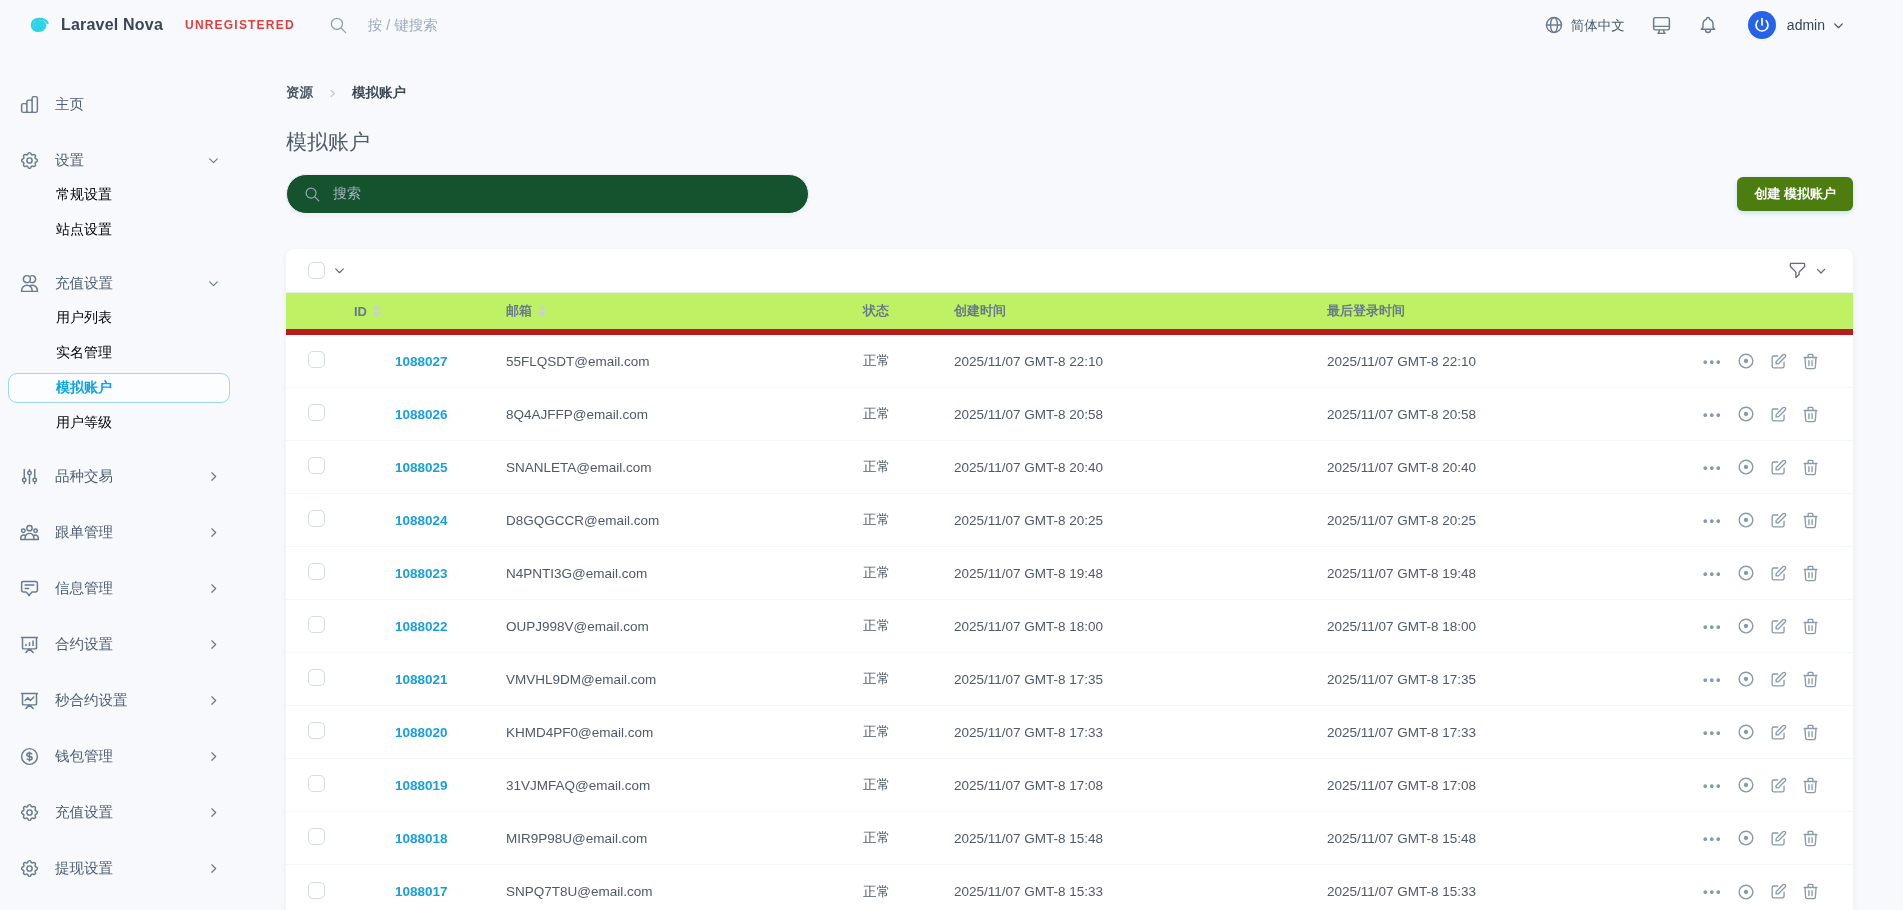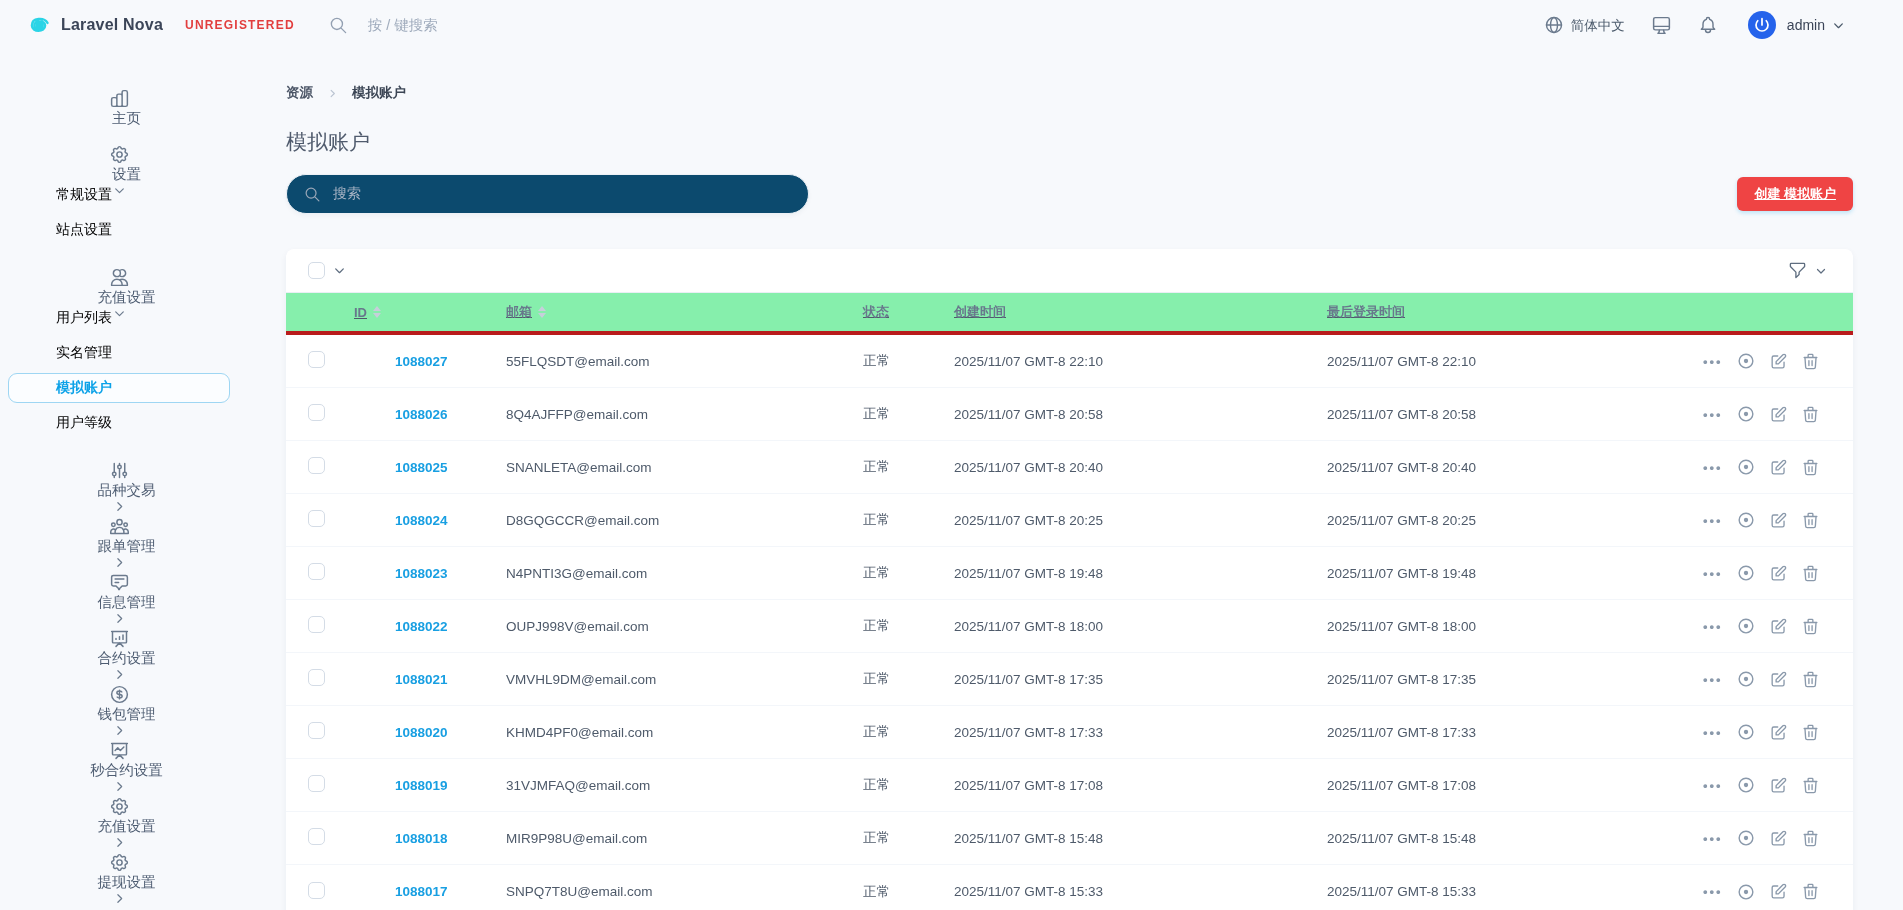--- a/index.html
+++ b/index.html
@@ -19,48 +19,48 @@
   .header-right { margin-left:auto; display:flex; align-items:center; }
   .locale { display:flex; align-items:flex-end; gap:7px; font-size:13.5px; color:#4b5a6b; cursor:pointer; }
   .hbtn { margin-left:26px; cursor:pointer; }
   .user-menu { display:flex; align-items:center; margin-left:30px; cursor:pointer; }
   .avatar { width:28px; height:28px; border-radius:50%; background:#2563eb; display:flex; align-items:center; justify-content:center; }
   .user-name { font-size:14px; color:#3b4558; margin:0 7px 0 11px; }
 
   
   .layout { display:flex; align-items:flex-start; }
   .sidebar { width:236px; flex:0 0 236px; padding-top:38px; }
-  .nav-item { height:32px; display:flex; align-items:center; margin:0 6px 24px 8px; padding:0 10px; cursor:pointer;flex-direction:column; }
+  .nav-item { height:32px; display:flex; align-items:center; margin:0 6px 24px 8px; padding:0 10px; cursor:pointer; }
   .nav-item.has-children { margin-bottom:4px; }
   .nav-icon { width:22px; display:flex; justify-content:center; }
   .nav-label { font-size:14.5px; color:#4e5d72; margin-left:15px; flex:1; }
   .nav-caret { color:#7b8aa0; }
   .nav-children { margin:0 6px 22px 8px; }
   .nav-child { height:30px; display:flex; align-items:center; padding-left:47px; margin-bottom:5px; font-size:14px; color:#000000; cursor:pointer; border:1.5px solid transparent; border-radius:9px; }
   .nav-child.active { color:#0ca2e8; font-weight:700; border-color:#9ed6f3; background:#fbfdff; }
 
   
   .main { flex:1; padding:0 50px; }
   .breadcrumb { margin-top:34px; display:flex; align-items:center; gap:14px; font-size:13.5px; color:#4c5667; }
   .breadcrumb .crumb-root { cursor:pointer; font-weight:700; }
   .breadcrumb .crumb-current { font-weight:700; color:#3c4655; }
   .breadcrumb .sep { color:#b9c3d1; }
   .page-title { margin-top:26px; font-size:21px; font-weight:400; color:#505b6d; }
   .actions-row { margin-top:18px; display:flex; align-items:center; }
-  .resource-search { width:523px; height:40px; background:#0c4a6e; border:1px solid #edf1f6; border-radius:20px; display:flex; align-items:center; padding-left:17px; gap:12px; box-shadow:0 2px 4px rgba(30,50,80,.04); cursor:text; }
+  .resource-search { width:523px; height:40px; background:#14532d; border:1px solid #edf1f6; border-radius:20px; display:flex; align-items:center; padding-left:17px; gap:12px; box-shadow:0 2px 4px rgba(30,50,80,.04); cursor:text; }
   .resource-search .ph { font-size:14px; color:#a7b3c4; }
-  .create-btn { margin-left:auto; height:34px; padding:0 17px; background:#ef4444; border:none; border-radius:6px; color:#fff; font-size:13px; font-weight:700; font-family:inherit; cursor:pointer; box-shadow:0 2px 4px rgba(14,165,233,.25);text-decoration:underline; }
+  .create-btn { margin-left:auto; height:34px; padding:0 17px; background:#4d7c0f; border:none; border-radius:6px; color:#fff; font-size:13px; font-weight:700; font-family:inherit; cursor:pointer; box-shadow:0 2px 4px rgba(14,165,233,.25); }
 
   
   .card { margin-top:35px; background:#fff; border-radius:8px; box-shadow:0 3px 7px rgba(30,50,80,.06); overflow:hidden; }
   .toolbar { height:44px; display:flex; align-items:center; justify-content:space-between; padding:0 26px 0 22px; border-bottom:1px solid #eaeff5; }
   .toolbar-left, .toolbar-right { display:flex; align-items:center; gap:8px; }
   .checkbox { width:17px; height:17px; background:#fff; border:1px solid #d4dce6; border-radius:5px; display:inline-block; cursor:pointer; }
   .grid { display:grid; grid-template-columns:68px 152px 357px 91px 373px 1fr 150px; align-items:center; }
-  .thead { height:42px; border-bottom:4px solid #b91c1c; background:#86efac;text-decoration:underline; }
+  .thead { height:42px; border-bottom:6px solid #b91c1c; background:#bef264; }
   .th { display:flex; align-items:center; gap:6px; font-size:13px; font-weight:700; color:#68788c; }
   .sorter { display:flex; flex-direction:column; gap:2px; cursor:pointer; }
   .cell-check { padding-left:22px; }
   .trow { height:53px; border-bottom:1px solid #f3f6fa; font-size:13.5px; color:#4e5a6a; }
   .trow:last-child { border-bottom:none; }
   .id-link { color:#189fe2; font-weight:700; text-decoration:none; cursor:pointer;margin-left:41px; }
   .row-actions { display:flex; align-items:center; gap:13px; padding-right:16px; }
   .act { cursor:pointer; display:flex; align-items:center; }
   .dots { font-size:13px; letter-spacing:2px; color:#8a99ab; font-weight:700; cursor:pointer; }
 </style>
@@ -231,38 +231,38 @@
       <span class="nav-caret">
         <svg class="ico" width="13" height="13" viewBox="0 0 24 24" style="stroke-width:2.2">
             <path d="M9 5l7 7-7 7"></path>
           </svg>
       </span>
     </div>
 
     <div class="nav-item">
       <span class="nav-icon">
         <svg class="ico" width="21" height="21" viewBox="0 0 24 24">
+            <path d="M7 12l3-3 3 3 4-4M8 21l4-4 4 4M3 4h18M4 4h16v12a1 1 0 01-1 1H5a1 1 0 01-1-1V4z"></path>
+          </svg>
+      </span>
+      <span class="nav-label">秒合约设置</span>
+      <span class="nav-caret">
+        <svg class="ico" width="13" height="13" viewBox="0 0 24 24" style="stroke-width:2.2">
+            <path d="M9 5l7 7-7 7"></path>
+          </svg>
+      </span>
+    </div>
+
+    <div class="nav-item">
+      <span class="nav-icon">
+        <svg class="ico" width="21" height="21" viewBox="0 0 24 24">
             <path d="M12 8c-1.657 0-3 .895-3 2s1.343 2 3 2 3 .895 3 2-1.343 2-3 2m0-8c1.11 0 2.08.402 2.599 1M12 8V7m0 1v8m0 0v1m0-1c-1.11 0-2.08-.402-2.599-1M21 12a9 9 0 11-18 0 9 9 0 0118 0z"></path>
           </svg>
       </span>
       <span class="nav-label">钱包管理</span>
-      <span class="nav-caret">
-        <svg class="ico" width="13" height="13" viewBox="0 0 24 24" style="stroke-width:2.2">
-            <path d="M9 5l7 7-7 7"></path>
-          </svg>
-      </span>
-    </div>
-
-    <div class="nav-item">
-      <span class="nav-icon">
-        <svg class="ico" width="21" height="21" viewBox="0 0 24 24">
-            <path d="M7 12l3-3 3 3 4-4M8 21l4-4 4 4M3 4h18M4 4h16v12a1 1 0 01-1 1H5a1 1 0 01-1-1V4z"></path>
-          </svg>
-      </span>
-      <span class="nav-label">秒合约设置</span>
       <span class="nav-caret">
         <svg class="ico" width="13" height="13" viewBox="0 0 24 24" style="stroke-width:2.2">
             <path d="M9 5l7 7-7 7"></path>
           </svg>
       </span>
     </div>
 
     <div class="nav-item">
       <span class="nav-icon">
         <svg class="ico" width="21" height="21" viewBox="0 0 24 24">

